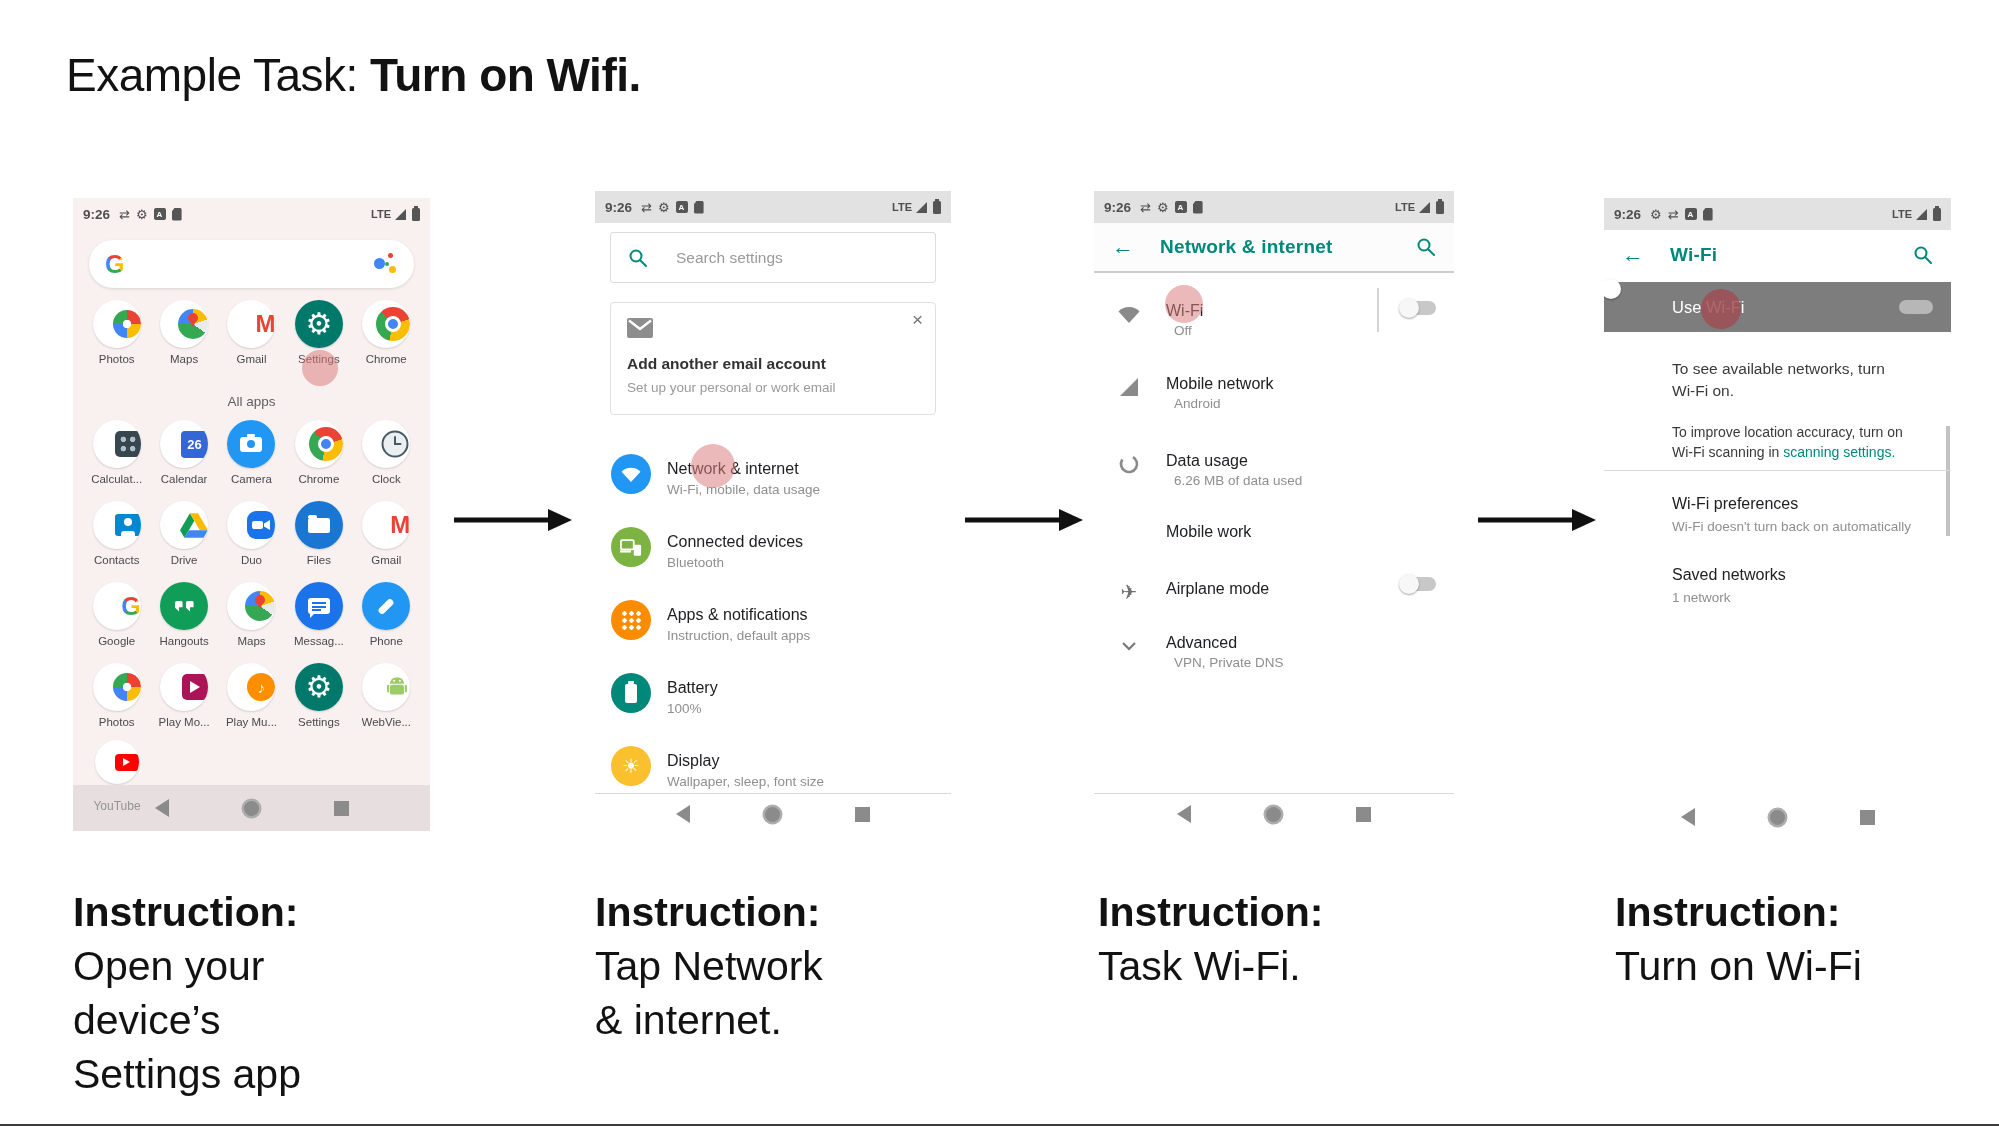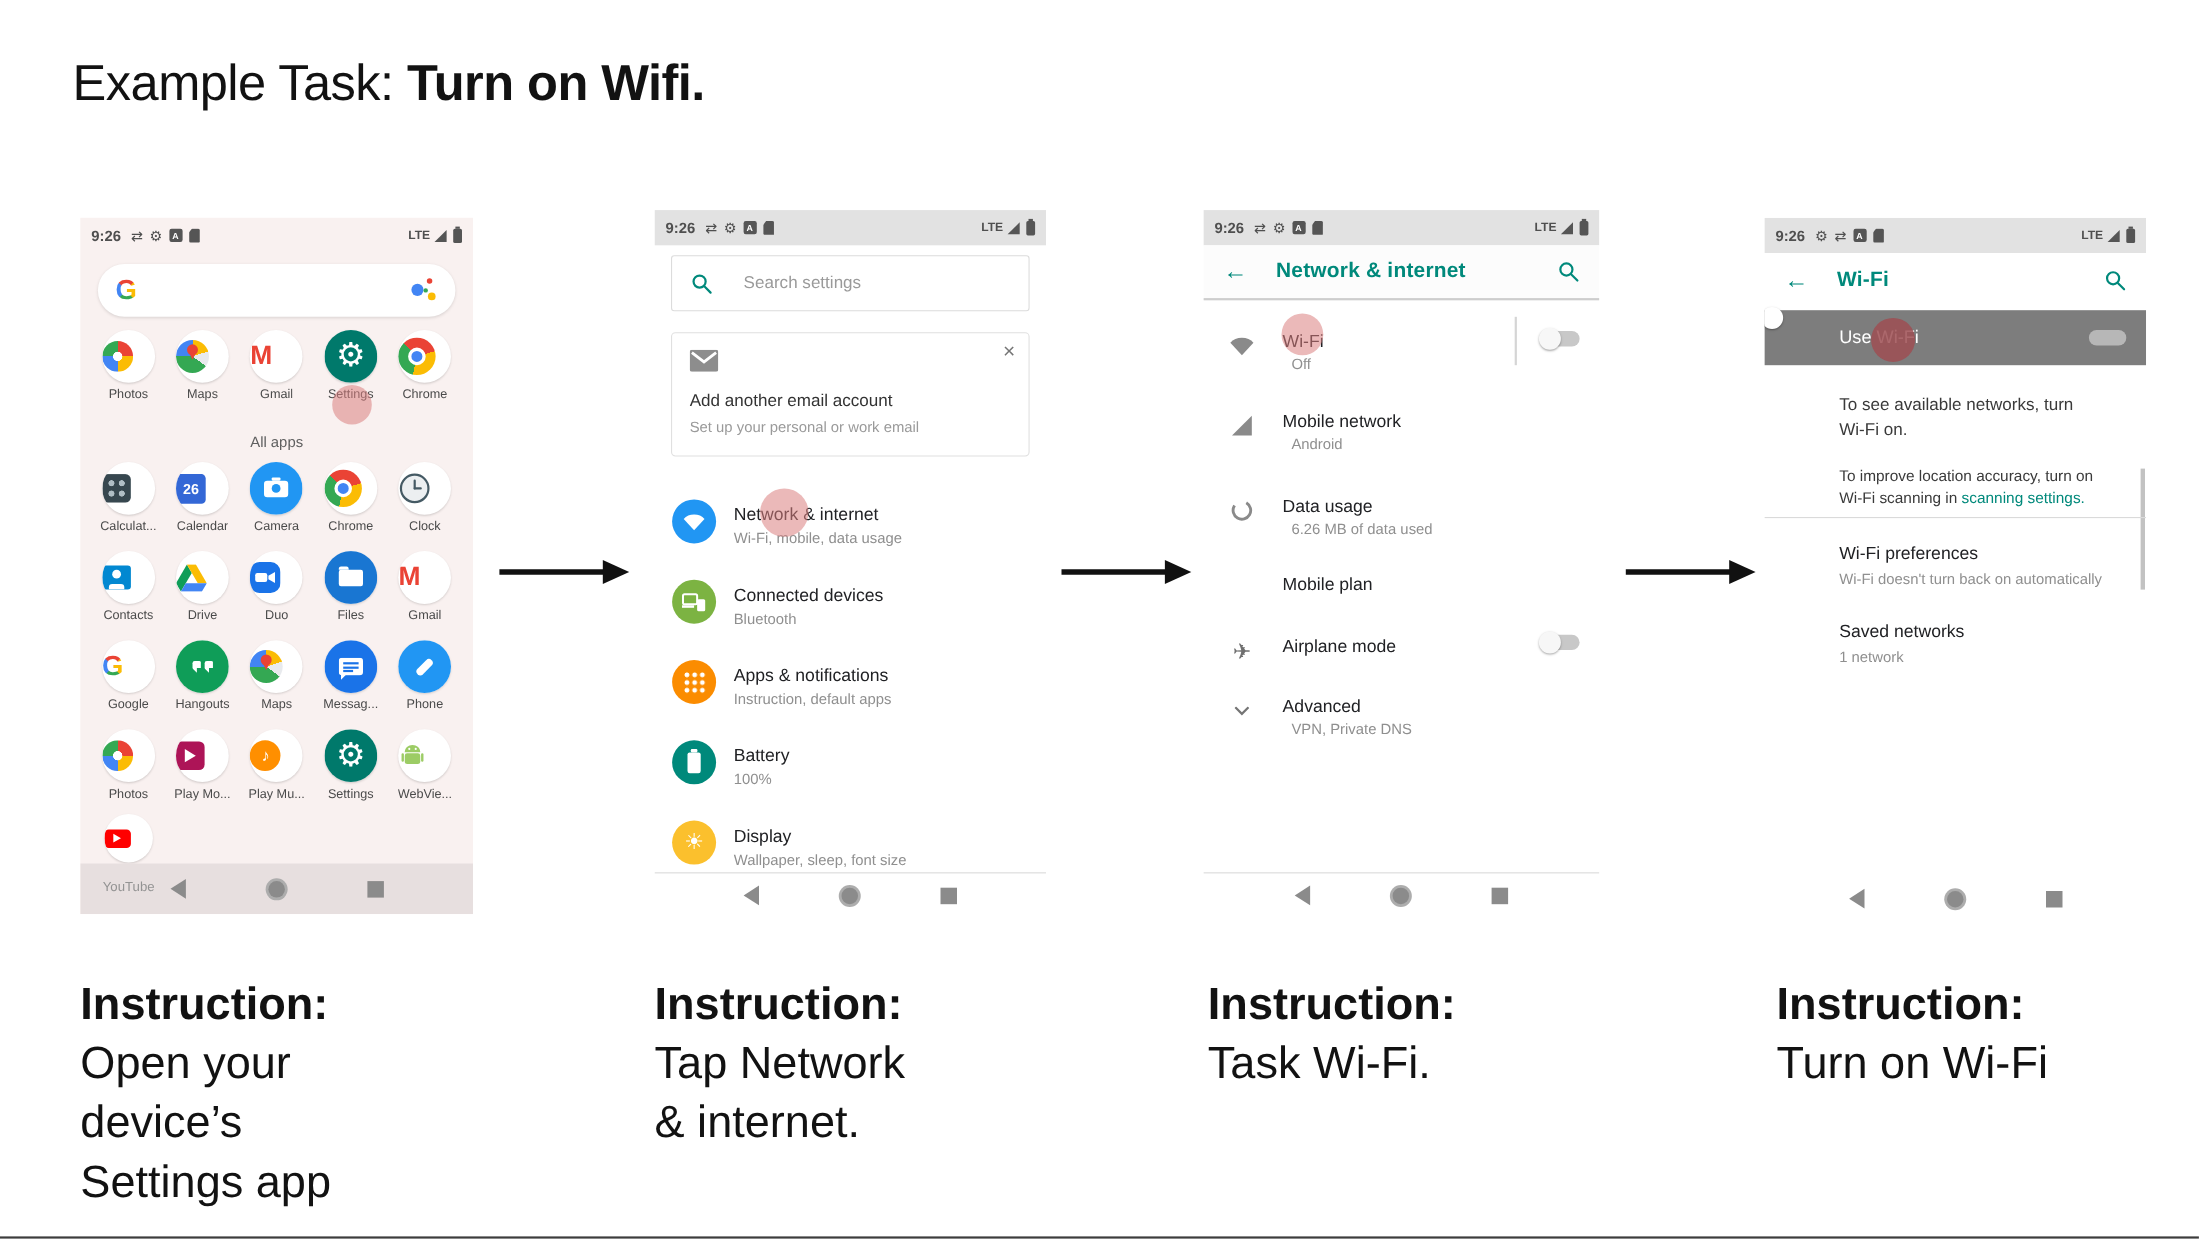--- a/index.html
+++ b/index.html
@@ -49,21 +49,21 @@
   .assist{position:relative;width:24px;height:24px;margin-left:auto}
   .ad{position:absolute;border-radius:50%}
   .ad1{width:11px;height:11px;background:#4285f4;left:0;top:6px}
   .ad2{width:5px;height:5px;background:#ea4335;right:5px;top:1px}
   .ad3{width:7px;height:7px;background:#fbbc04;right:2px;bottom:3px}
   .ad4{width:4px;height:4px;background:#34a853;right:9px;top:10px}
 
   
   .agrow{position:absolute;left:10px;right:10px;display:flex}
   .cell{width:20%;display:flex;flex-direction:column;align-items:center}
-  .aic{width:48px;height:48px;border-radius:50%;background:#fff;box-shadow:0 1px 2px rgba(0,0,0,.15);display:flex;align-items:center;justify-content:flex-start;overflow:hidden;flex:none}
+  .aic{width:48px;height:48px;border-radius:50%;background:#fff;box-shadow:0 1px 2px rgba(0,0,0,.15);display:flex;align-items:center;justify-content:flex-end;overflow:hidden;flex:none}
   .alabel{margin-top:5px;font-size:11.5px;color:#4a4a4a;max-width:67px;white-space:nowrap;overflow:hidden}
   .allapps{position:absolute;left:0;right:0;top:196px;text-align:center;font-size:13.5px;color:#5f5f5f}
 
   
   .pinwheel{width:28px;height:28px;border-radius:50%;background:radial-gradient(circle,#fff 0 4px,transparent 4.5px),conic-gradient(from 0deg,#ea4335 0 25%,#fbbc04 0 50%,#4285f4 0 75%,#34a853 0)}
   .mapswrap{width:30px;height:30px;border-radius:50%;background:conic-gradient(from -90deg,#4285f4 0 25%,#fbbc04 0 45%,#e8eaed 0 60%,#34a853 0);position:relative}
   .pin{position:absolute;left:50%;top:4px;width:10px;height:10px;margin-left:-5px;background:#ea4335;border-radius:50%}
   .pin::after{content:'';position:absolute;top:8px;left:2px;border-left:3px solid transparent;border-right:3px solid transparent;border-top:6px solid #ea4335}
   .gm::before{content:"M";font-weight:700;font-size:24px;color:#ea4335}
   .gearwrap{width:100%;height:100%;background:#00796b;display:flex;align-items:center;justify-content:center}
@@ -107,21 +107,21 @@
 
   
   .tap{position:absolute;border-radius:50%;background:rgba(219,128,128,.55);z-index:5}
   .tapdark{background:rgba(158,78,82,.85)}
 
   
   .sbox{position:absolute;left:15px;right:15px;top:41px;height:51px;border:1px solid #dcdcdc;border-radius:3px;background:#fff;display:flex;align-items:center;padding:0 17px;gap:28px;box-sizing:border-box}
   .sph{color:#9a9a9a;font-size:15.5px}
   .card{position:absolute;left:15px;right:15px;top:111px;height:113px;background:#fff;border:1px solid #e0e0e0;border-radius:4px;box-sizing:border-box;padding:15px 16px}
   .close{position:absolute;right:12px;top:6px;font-size:19px;color:#757575}
-  .ctit{margin-top:13px;font-size:15.5px;font-weight:400;color:#333}
+  .ctit{margin-top:13px;font-size:15.5px;font-weight:700;color:#333}
   .csub{margin-top:7px;font-size:13.5px;color:#9a9a9a}
   .srow{position:absolute;left:0;right:0;height:64px}
   .sic{position:absolute;left:16px;top:-6px;width:40px;height:40px;border-radius:50%;display:flex;align-items:center;justify-content:center}
   .stit{position:absolute;left:72px;top:0;font-size:16px;color:#202124}
   .ssub{position:absolute;left:72px;top:22px;font-size:13.5px;color:#8f8f8f}
   .dots{width:21px;height:21px;background-image:radial-gradient(circle,#fff 2px,transparent 2.4px);background-size:7px 7px}
   .wbatt{width:12px;height:19px;background:#fff;border-radius:2px;position:relative}
   .wbatt::before{content:'';position:absolute;top:-3px;left:3px;width:6px;height:3px;background:#fff;border-radius:1px}
   .sunic{color:#fff;font-size:20px;line-height:1}
   .divider{position:absolute;left:0;right:0;height:1px;background:#dadada}
@@ -539,21 +539,21 @@
     <div class="nic">
         <svg width="22" height="22" viewBox="0 0 22 22">
           <circle cx="11" cy="11" r="8" fill="none" stroke="#8a8a8a" stroke-width="2.6" stroke-dasharray="38 13" transform="rotate(-60 11 11)"></circle>
         </svg>
       </div>
     <div class="ntit">Data usage</div>
     <div class="nsub">6.26 MB of data used</div>
   </div>
 
   <div class="nrow" style="top:332px">
-    <div class="ntit">Mobile plan</div>
+    <div class="ntit">Mobile work</div>
   </div>
 
   <div class="nrow" style="top:389px">
     <div class="nic" style="font-size:20px">✈</div>
     <div class="ntit">Airplane mode</div>
   </div>
   <div class="tgl" style="top:386px"></div>
 
   <div class="nrow" style="top:443px">
     <div class="nic">

